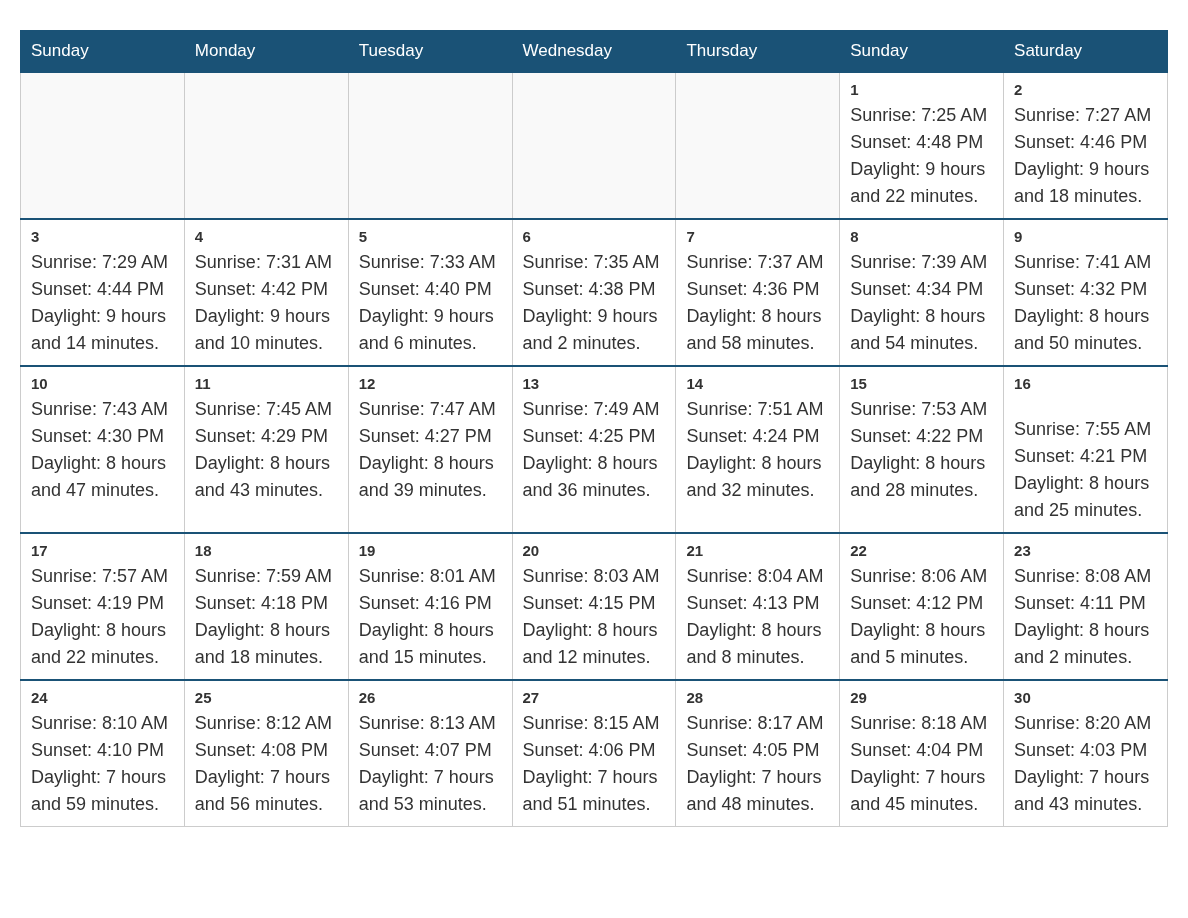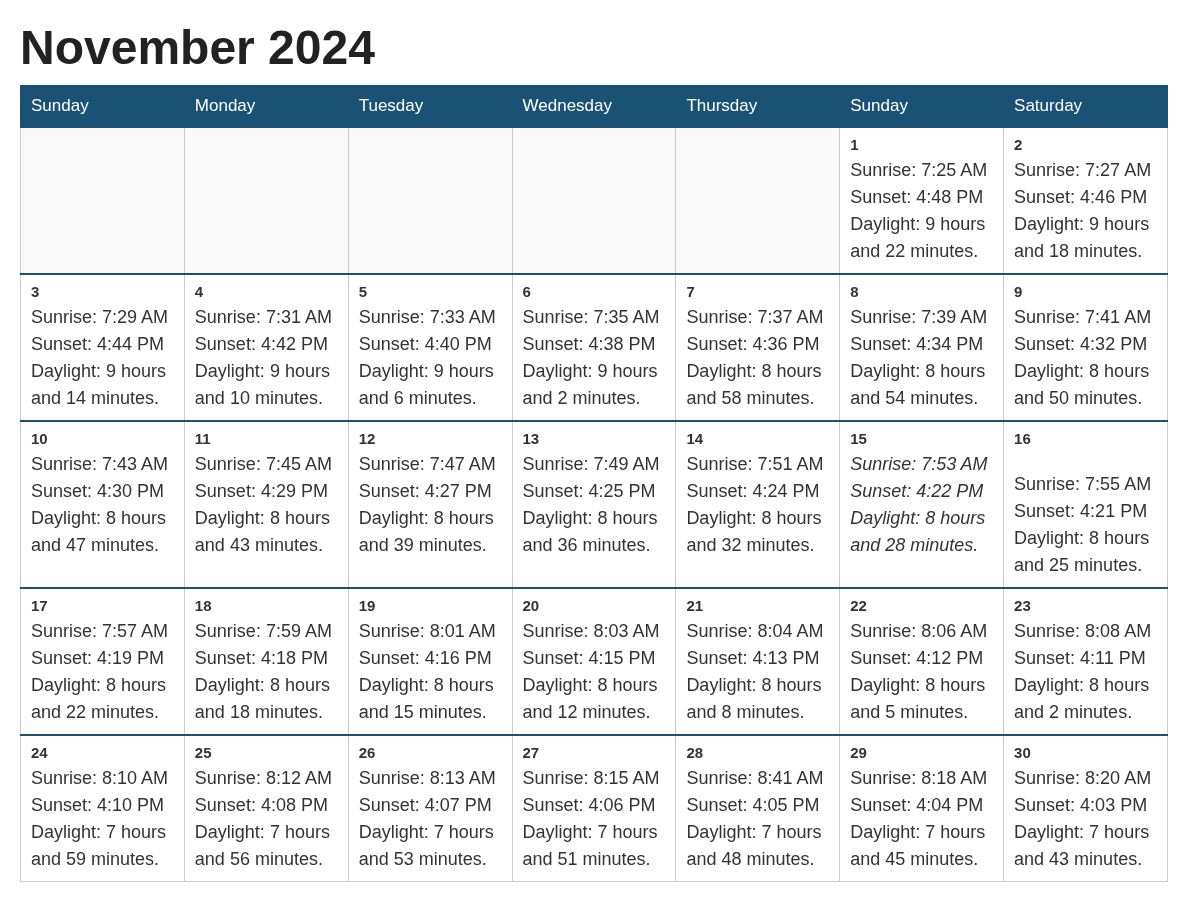--- a/index.html
+++ b/index.html
@@ -95,21 +95,20 @@
     }
     .empty-cell {
       background: #f9f9f9;
     }
   </style>
 </head>
 <body>
 
 <div class="header">
   <div class="title-section">
-    <div class="main-title">November 2024</div>
   </div>
 </div>
 
 <table class="calendar">
   <thead>
     <tr>
     <th>Sunday</th>
         <th>Monday</th>
         <th>Tuesday</th>
         <th>Wednesday</th>
@@ -222,21 +221,21 @@
         </td>
         <td>
           <span class="day-number">14</span>
           <div class="day-info" style="white-space: pre-line;">Sunrise: 7:51 AM
 Sunset: 4:24 PM
 Daylight: 8 hours
 and 32 minutes.</div>
         </td>
         <td>
           <span class="day-number">15</span>
-          <div class="day-info" style="white-space: pre-line; font-style: italic;">Sunrise: 7:53 AM
+          <div class="day-info" style="white-space: pre-line;">Sunrise: 7:53 AM
 Sunset: 4:22 PM
 Daylight: 8 hours
 and 28 minutes.</div>
         </td>
         <td>
           <span class="day-number">16</span>
           <div class="day-info" style="white-space: pre-line; margin-top: 24px;">Sunrise: 7:55 AM
 Sunset: 4:21 PM
 Daylight: 8 hours
 and 25 minutes.</div>
@@ -317,21 +316,21 @@
         </td>
         <td>
           <span class="day-number">27</span>
           <div class="day-info" style="white-space: pre-line;">Sunrise: 8:15 AM
 Sunset: 4:06 PM
 Daylight: 7 hours
 and 51 minutes.</div>
         </td>
         <td>
           <span class="day-number">28</span>
-          <div class="day-info" style="white-space: pre-line;">Sunrise: 8:41 AM
+          <div class="day-info" style="white-space: pre-line;">Sunrise: 8:17 AM
 Sunset: 4:05 PM
 Daylight: 7 hours
 and 48 minutes.</div>
         </td>
         <td>
           <span class="day-number">29</span>
           <div class="day-info" style="white-space: pre-line;">Sunrise: 8:18 AM
 Sunset: 4:04 PM
 Daylight: 7 hours
 and 45 minutes.</div>

